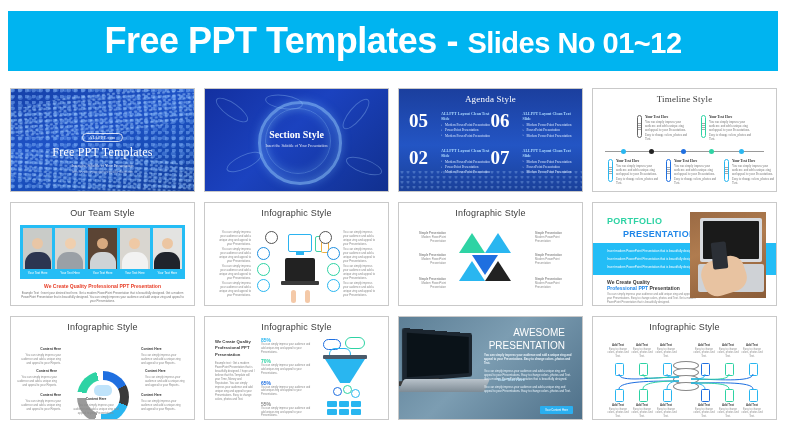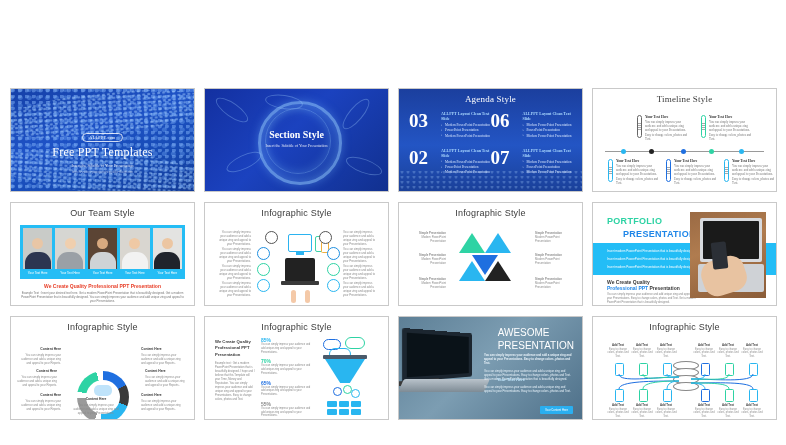--- a/index.html
+++ b/index.html
@@ -188,37 +188,42 @@
   }
   .funnel-bar{position:absolute;left:118px;top:38px;width:44px;height:4px;background:#4a5a6a;border-radius:1px;}
   .cloud{position:absolute;border:1.4px solid;border-radius:6px;}
   .server{position:absolute;width:10px;height:6px;background:#29b6f0;border-radius:1px;}
 
   
   .s11{background:linear-gradient(135deg,#5d7f96 0%,#7c9db2 45%,#4e7089 100%);}
   .s11 .lap{position:absolute;left:6px;top:14px;width:72px;height:48px;background:#1c2630;border-radius:2px;transform:perspective(90px) rotateY(17deg);}
   .s11 .lapscr{position:absolute;left:4px;top:4px;right:4px;bottom:4px;background:#0a1218;}
   .s11 .base{position:absolute;left:2px;top:62px;width:86px;height:13px;background:linear-gradient(180deg,#b9c3cb,#7e8b95);border-radius:2px;transform:skewX(-24deg);}
-  .s11 .h1{position:absolute;right:8px;top:10px;font-size:10px;color:#fff;text-align:left;line-height:1.25;}
+  .s11 .h1{position:absolute;right:17px;top:10px;font-size:10px;color:#fff;text-align:right;line-height:1.25;}
   .s11 .p{position:absolute;right:10px;width:88px;text-align:left;font-size:2.8px;color:#eaf4fb;line-height:1.5;}
   .s11 .yt{position:absolute;left:98px;top:60px;font-size:4px;color:#bfe4fb;font-weight:bold;}
   .s11 .btn{position:absolute;right:9px;bottom:5px;background:#2aaff0;color:#fff;font-size:2.8px;padding:2px 5px;border-radius:1px;}
 
   
   .db{position:absolute;left:50%;top:44px;width:24px;height:28px;margin-left:-12px;}
   .db i{position:absolute;left:0;width:24px;height:7px;border:1px solid #888;border-radius:50%;background:#fff;}
   .db-node{position:absolute;width:7px;height:11px;border:1px solid;border-radius:1.5px;background:#fff;}
   .db-lbl{position:absolute;width:24px;text-align:center;font-size:2.6px;color:#909090;line-height:1.45;}
   .db-lbl b{display:block;color:#444;font-size:2.9px;margin-bottom:.5px;}
 </style>
 </head>
 <body>
 
 <div class="page">
 
+  <div class="banner">
+    <div class="banner-text">
+      <span class="b1">Free PPT Templates</span><span class="b1"> - </span><span class="b2">Slides No 01~12</span>
+    </div>
+  </div>
 
   <div class="grid">
 
     <div class="slide r1 c1 s1">
       <div class="wave w1"></div>
       <div class="wave w2"></div>
       <div class="center">
         <div class="logo">ALLPPT.com</div>
         <div class="t">Free PPT Templates</div>
         <div class="sub">Insert the Subtitle of Your Presentation</div>
@@ -238,21 +243,21 @@
         <div class="t">Section Style</div>
         <div class="sub">Insert the Subtitle of Your Presentation</div>
       </div>
     </div>
 
     <div class="slide r1 c3 s3">
       <div class="seafoam"></div>
       <div class="sl-title white">Agenda Style</div>
       <div class="ag-wrap">
         <div class="ag">
-          <div class="num">03</div>
+          <div class="num">05</div>
           <div class="bd">
             <div class="h">ALLPPT Layout Clean Text Slide</div>
             <div class="li">Modern PowerPoint Presentation</div>
             <div class="li">PowerPoint Presentation</div>
             <div class="li">Modern PowerPoint Presentation</div>
           </div>
         </div>
         <div class="ag">
           <div class="num">06</div>
           <div class="bd">

